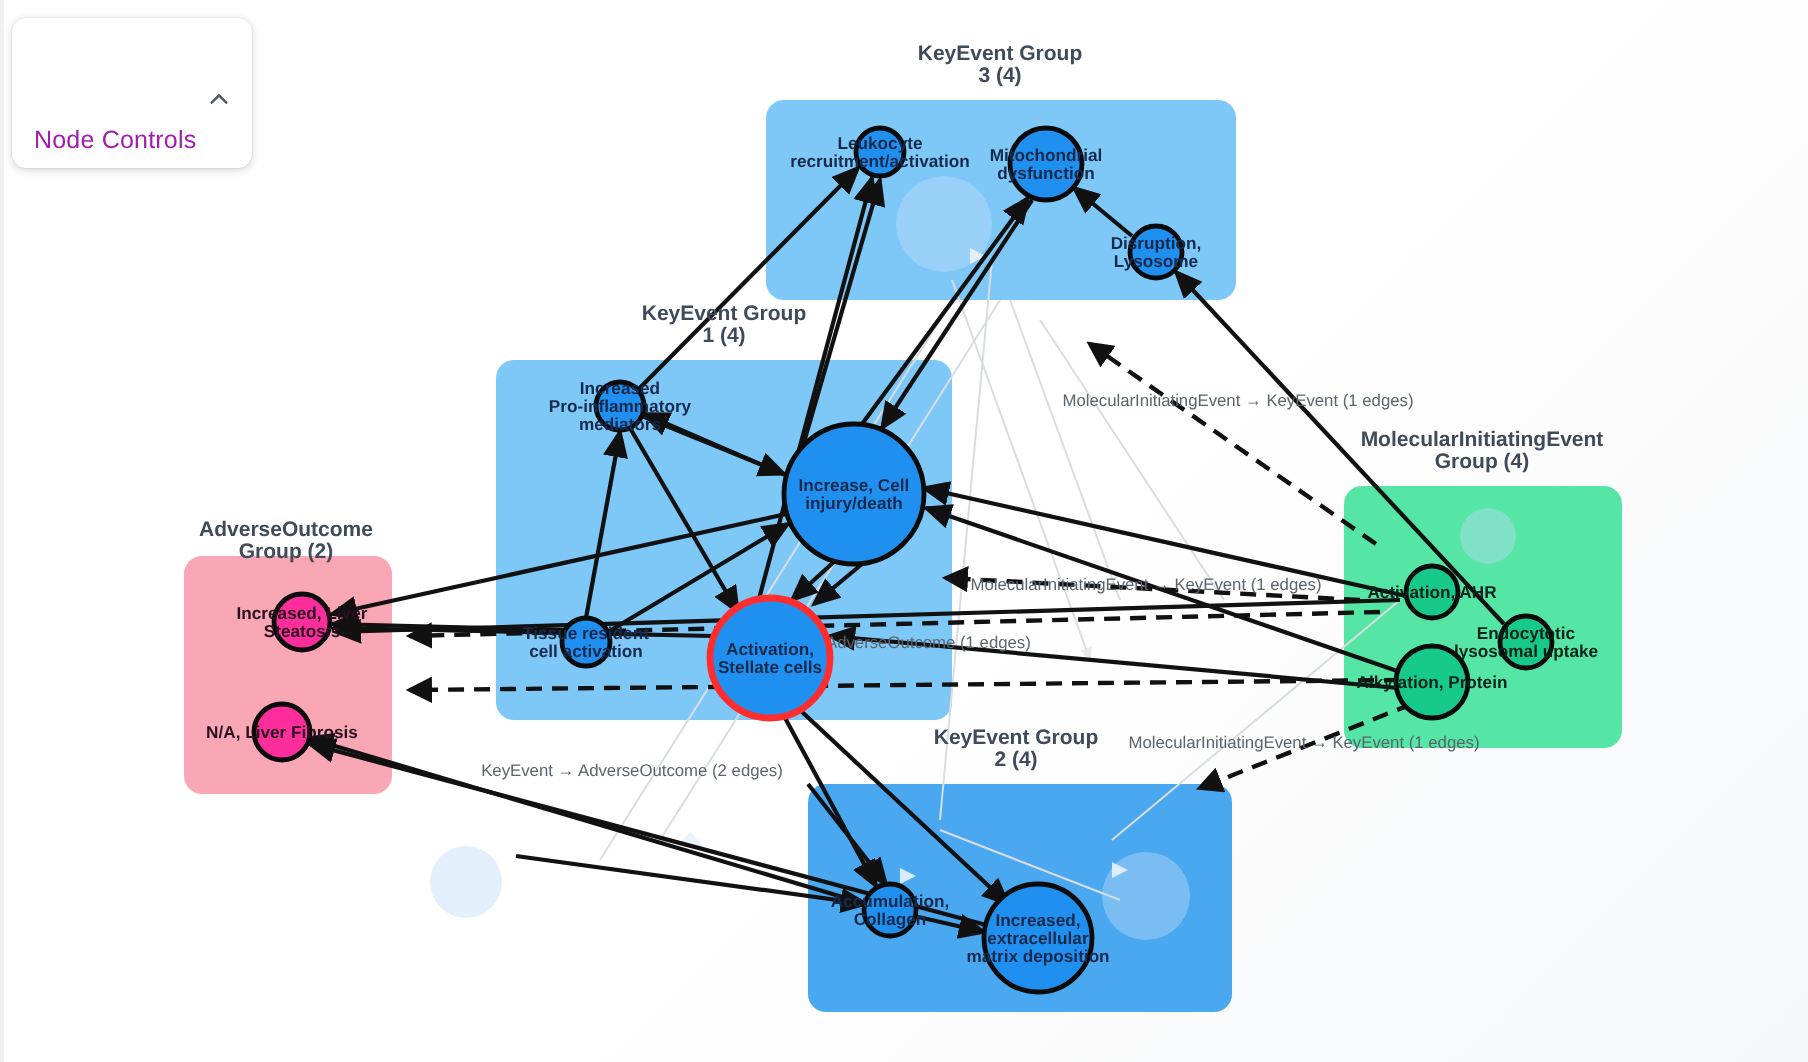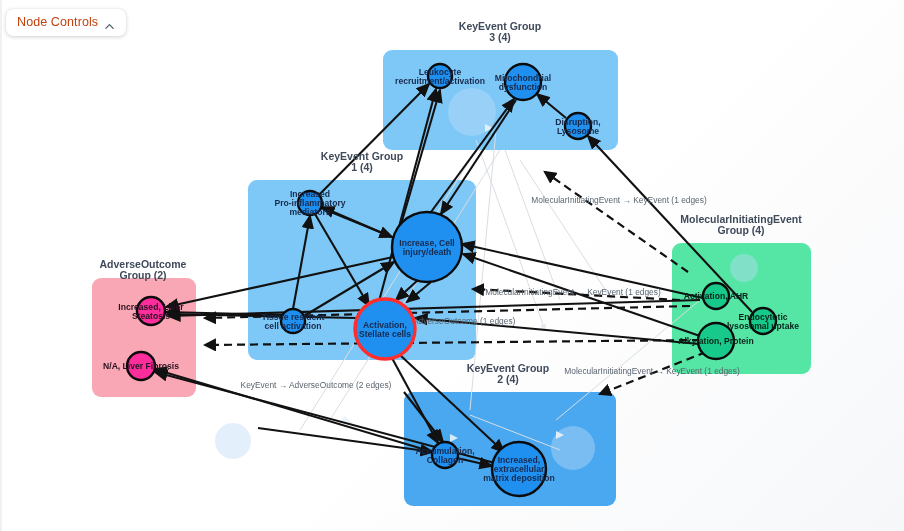--- a/index.html
+++ b/index.html
@@ -22,21 +22,21 @@
   #node-controls{
     position:absolute;left:6px;top:9px;z-index:60;
     background:#ffffff;
     border-radius:7px;
     padding:6px 11px 7px 11px;
     box-shadow:0 1px 4px rgba(0,0,0,.18), 0 0 1px rgba(0,0,0,.12);
     display:flex;align-items:center;gap:6px;
     cursor:pointer;user-select:none;
   }
   #node-controls .nc-label{
-    font-size:12.5px;color:#c2410c;letter-spacing:.1px;
+    font-size:12.5px;color:#a21caf;letter-spacing:.1px;margin-top:48px;
   }
   #node-controls .chev{
     display:inline-block;width:11px;height:11px;position:relative;top:1px;
   }
   
   svg#graph{position:absolute;left:0;top:0;width:904px;height:531px;}
   .grp-rect{stroke:none;}
   .grp-label{
     font-family:"Liberation Sans",sans-serif;
     font-size:10.5px;font-weight:bold;fill:#3f4a5a;

